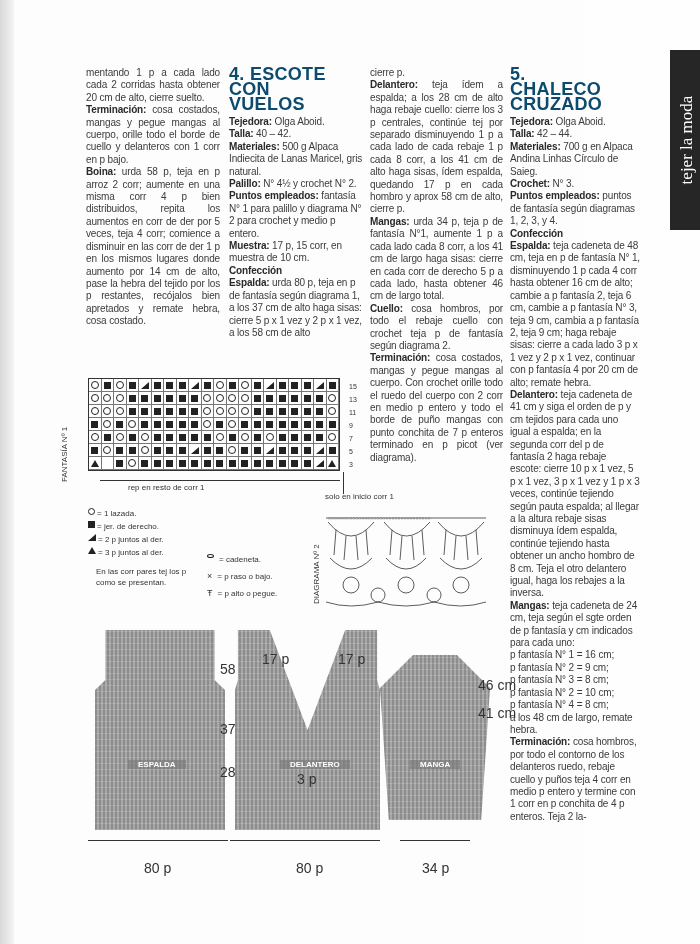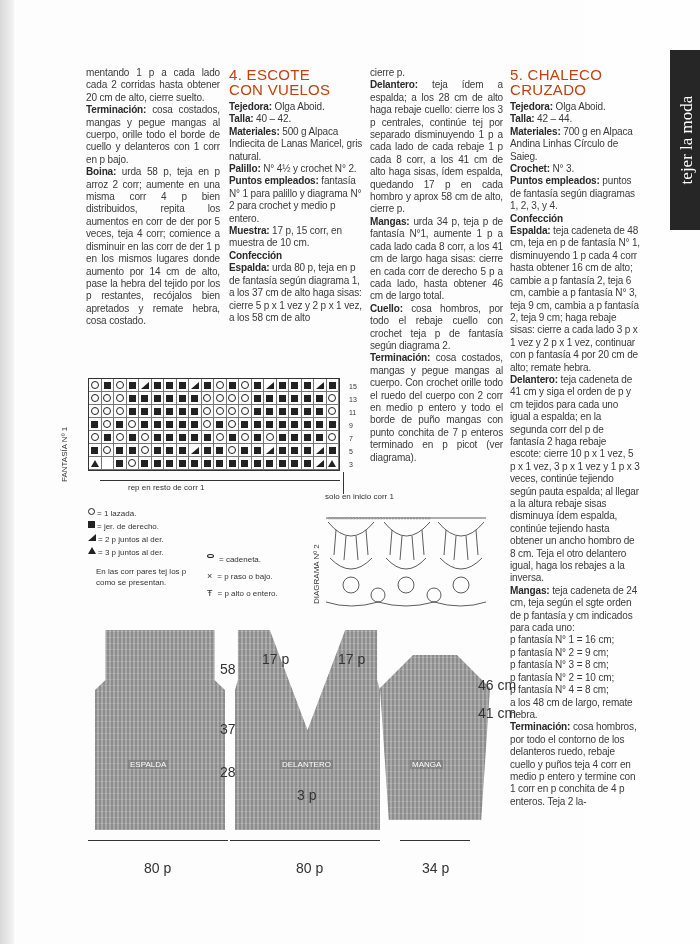--- a/index.html
+++ b/index.html
@@ -7,21 +7,21 @@
   body { position: relative; font-family: "Liberation Sans Narrow", "Liberation Sans", sans-serif; color: #3a3a3a; }
   .page { position: absolute; left: 0; top: 0; width: 584px; height: 944px; background: #fdfdfd; }
   .spine { position: absolute; left: 0; top: 0; width: 14px; height: 944px; background: linear-gradient(to right, #d8d8d8, #f4f4f4); }
   .col { position: absolute; font-size: 10px; line-height: 12.4px; letter-spacing: -0.15px; color: #3b3b3b; }
   .col p { margin: 0; }
   .col b { color: #2a2a2a; }
   .c1 { left: 86px; top: 67px; width: 134px; text-align: justify; }
   .c2 { left: 229px; top: 67px; width: 135px; }
   .c3 { left: 370px; top: 67px; width: 133px; text-align: justify; }
   .c4 { left: 510px; top: 67px; width: 130px; }
-  .title { color: #c2410c; font-weight: normal; font-size: 15px; line-height: 15px; letter-spacing: 0.3px; font-family: "Liberation Sans", sans-serif; }
+  .title { color: #0c4a6e; font-weight: bold; font-size: 18px; line-height: 15px; letter-spacing: 0.3px; font-family: "Liberation Sans", sans-serif; }
   .subh { font-weight: bold; color: #2a2a2a; margin-top: 8px; }
   .tab { position: absolute; left: 670px; top: 50px; width: 30px; height: 180px; background: #262626; }
   .tab span { position: absolute; left: 2px; top: 80px; transform: rotate(-90deg); transform-origin: center; color: #fff; font-family: "Liberation Serif", serif; font-size: 17px; white-space: nowrap; width: 150px; margin-left: -60px; text-align: center; }
   .chart { position: absolute; left: 88px; top: 378px; border: 1px solid #333; background: #fff; }
   .chart-grid { display: grid; grid-template-columns: repeat(20, 12.5px); grid-template-rows: repeat(7, 13px); }
   .cell { border-right: 1px solid #777; border-bottom: 1px solid #777; display: flex; align-items: center; justify-content: center; font-size: 8px; color: #222; }
   .cell.sq::after { content: ""; width: 7px; height: 7px; background: #222; }
   .cell.ci::after { content: ""; width: 6px; height: 6px; border: 1.3px solid #222; border-radius: 50%; }
   .cell.t2::after { content: ""; width: 0; height: 0; border-left: 8px solid transparent; border-bottom: 7px solid #222; }
   .cell.t3::after { content: ""; width: 0; height: 0; border-left: 4px solid transparent; border-right: 4px solid transparent; border-bottom: 7px solid #222; }
@@ -31,21 +31,21 @@
   .legend { position: absolute; font-size: 8px; line-height: 11px; color: #333; }
   .legend-item { display: flex; gap: 2px; height: 13px; }
   .lg-ci { width: 7px; height: 7px; border: 1.3px solid #222; border-radius: 50%; display: inline-block; }
   .lg-sq { width: 7px; height: 7px; background: #222; display: inline-block; }
   .lg-t2 { width: 0; height: 0; border-left: 8px solid transparent; border-bottom: 7px solid #222; display: inline-block; }
   .lg-t3 { width: 0; height: 0; border-left: 4px solid transparent; border-right: 4px solid transparent; border-bottom: 7px solid #222; display: inline-block; }
   .diagram2 { position: absolute; left: 326px; top: 510px; width: 160px; height: 100px; }
   .diagram2-label { position: absolute; left: 312px; top: 604px; font-size: 8px; color: #333; transform: rotate(-90deg); transform-origin: left top; white-space: nowrap; }
   .piece { position: absolute; background: repeating-linear-gradient(90deg, #8c8c8c 0, #8c8c8c 2px, #a8a8a8 2px, #a8a8a8 4px); }
   .piece::before { content: ""; position: absolute; inset: 0; background: repeating-linear-gradient(0deg, rgba(255,255,255,0.15) 0, rgba(255,255,255,0.15) 1px, transparent 1px, transparent 6px); }
-  .piece-label { position: absolute; font-size: 8px; color: #fff; font-weight: normal; background: rgba(120,120,120,0.6); padding: 0 2px; }
+  .piece-label { position: absolute; font-size: 8px; color: #fff; font-weight: bold; background: rgba(120,120,120,0.6); padding: 0 10px; }
   .dim { position: absolute; font-size: 14px; color: #333; white-space: nowrap; margin-top: 29px; }
   .hline { position: absolute; height: 1px; background: #333; }
   .vline { position: absolute; width: 1px; background: #333; }
 </style>
 </head>
 <body>
 
 <div class="page">
   <div class="spine"></div>
 
@@ -282,21 +282,21 @@
     <div class="legend-item" style="margin-bottom:4px;">
         <span style="display:inline-block;width:7px;height:4px;border:1px solid #222;border-radius:50%;margin-right:3px;"></span>
         <span>= cadeneta.</span>
       </div>
     <div class="legend-item" style="margin-bottom:4px;">
         <span style="margin-right:3px;font-size:9px;">×</span>
         <span>= p raso o bajo.</span>
       </div>
     <div class="legend-item">
         <span style="margin-right:3px;font-size:9px;">Ŧ</span>
-        <span>= p alto o entero.</span>
+        <span>= p alto o pegue.</span>
       </div>
   </div>
 
   <div class="diagram2-label">DIAGRAMA Nº 2</div>
   <svg class="diagram2" viewBox="0 0 160 100">
     <g fill="none" stroke="#333" stroke-width="0.8">
       <path d="M0 8 H160"></path>
       <g id="ovals"></g>
       <path d="M2 12 Q25 40 48 12 M58 12 Q80 40 104 12 M112 12 Q135 40 158 12"></path>
       <path d="M10 20 L8 45 M20 26 L18 50 M30 26 L32 50 M40 20 L42 45"></path>
@@ -317,21 +317,21 @@
 
   <div class="piece" style="left:95px; top:630px; width:130px; height:200px; clip-path: polygon(8% 0,92% 0,92% 25%,100% 30%,100% 100%,0 100%,0 30%,8% 25%);"></div>
   <div class="piece-label" style="left:128px; top:760px;">ESPALDA</div>
   <div class="dim" style="left:220px; top:632px;">58 cm</div>
   <div class="dim" style="left:220px; top:692px;">37 cm</div>
   <div class="dim" style="left:220px; top:735px;">28 cm</div>
 
   <div class="piece" style="left:235px; top:630px; width:145px; height:200px; clip-path: polygon(2% 0,24% 0,50% 50%,76% 0,98% 0,98% 25%,100% 30%,100% 100%,0 100%,0 30%,2% 25%);"></div>
   <div class="dim" style="left:262px; top:622px;">17 p</div>
   <div class="dim" style="left:338px; top:622px;">17 p</div>
-  <div class="dim" style="left:297px; top:758px;">3 p</div>
+  <div class="dim" style="left:297px; top:742px;">3 p</div>
   <div class="piece-label" style="left:280px; top:760px;">DELANTERO</div>
 
   <div class="piece" style="left:380px; top:655px; width:110px; height:165px; clip-path: polygon(30% 0,70% 0,100% 20%,92% 100%,8% 100%,0 20%);"></div>
   <div class="piece-label" style="left:410px; top:760px;">MANGA</div>
   <div class="dim" style="left:478px; top:648px;">46 cm</div>
   <div class="dim" style="left:478px; top:676px;">41 cm</div>
 
   <div class="hline" style="left:88px; top:840px; width:140px;"></div>
   <div class="dim" style="left:144px; top:831px;">80 p</div>
   <div class="hline" style="left:230px; top:840px; width:150px;"></div>

